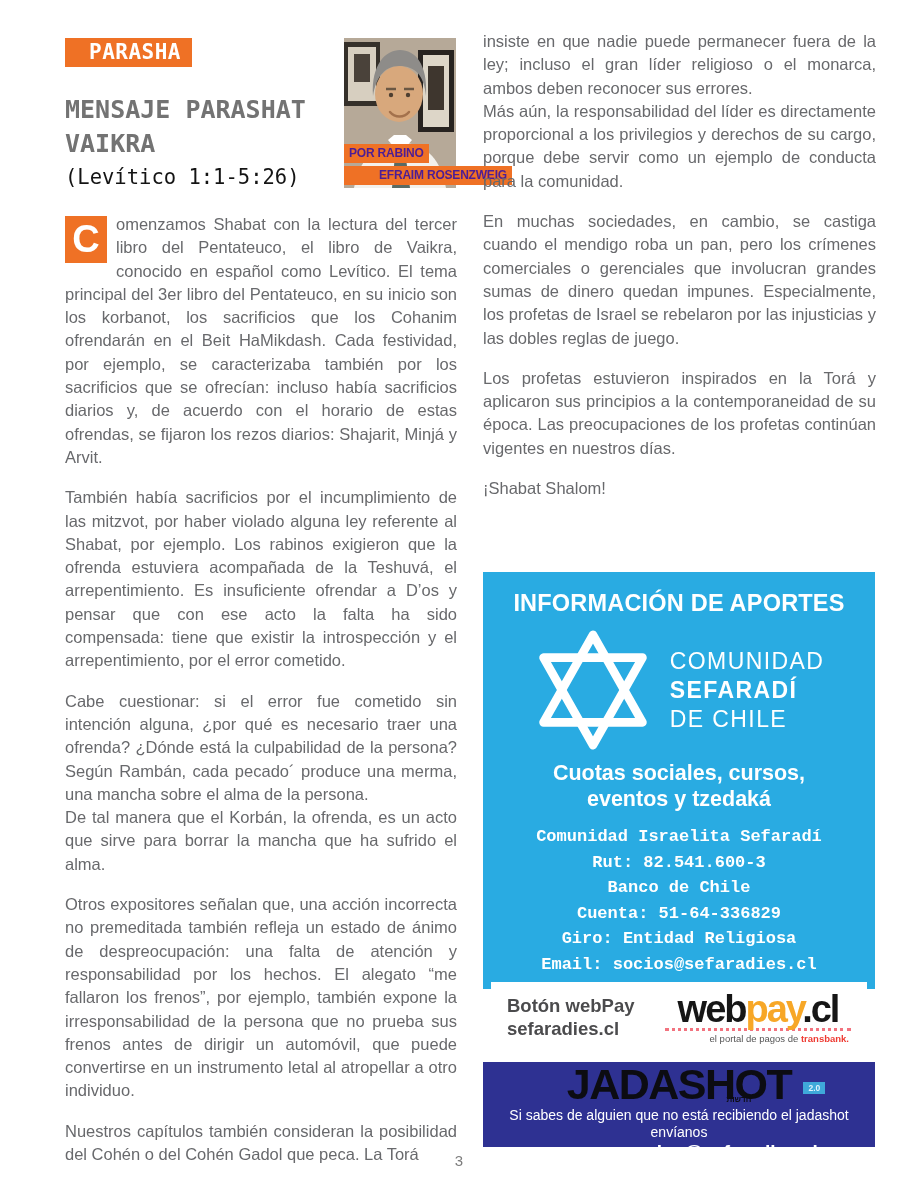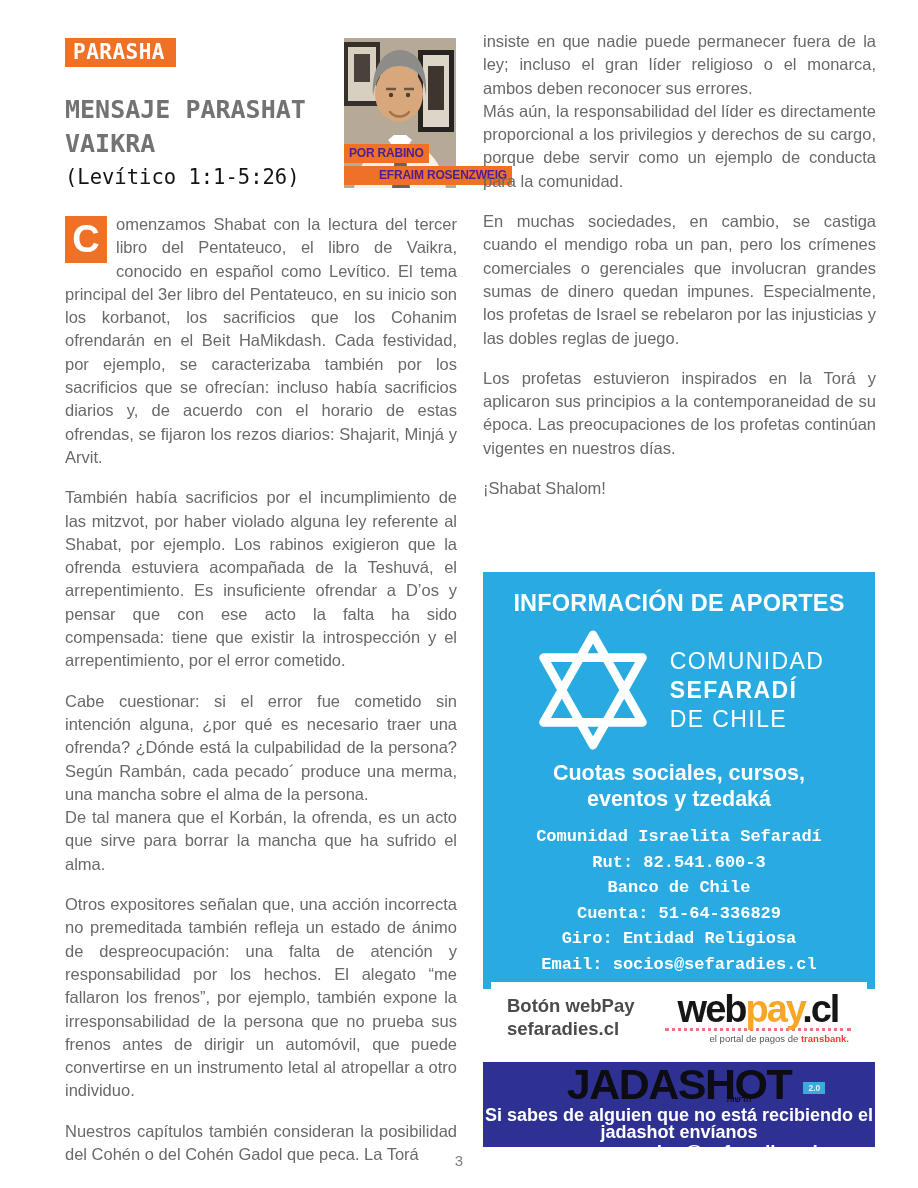--- a/index.html
+++ b/index.html
@@ -7,21 +7,21 @@
     --webpay-orange:#F7A727; --transbank-red:#EE3B33; --body-gray:#68696C;
   }
   *{box-sizing:border-box;}
   body{margin:0;background:#ffffff;font-family:"Liberation Sans",sans-serif;}
   .page{position:relative;width:918px;height:1188px;background:#fff;margin:0 auto;overflow:hidden;}
 
   
   .header-left{position:absolute;left:65px;top:38px;width:300px;}
   .section-label{display:inline-block;background:var(--orange);color:#fff;
     font-family:"DejaVu Sans Mono",monospace;font-weight:700;font-size:21px;
-    line-height:22px;padding:3px 11px 4px 8px;letter-spacing:0.5px;}
+    line-height:22px;padding:3px 11px 4px 24px;letter-spacing:0.5px;}
   .article-title{font-family:"DejaVu Sans Mono",monospace;font-weight:700;
     font-size:25px;line-height:34px;color:#737373;}
   .t1{margin-top:26px;}
   .article-subtitle{font-family:"DejaVu Sans Mono",monospace;font-weight:400;
     font-size:20.5px;line-height:28px;color:#141414;margin-top:2px;}
 
   
   .photo{position:absolute;left:344px;top:38px;width:112px;height:150px;}
   .photo svg{display:block;width:112px;height:150px;}
   .photo-cap{position:absolute;left:0;background:var(--orange);color:#4c1d95;
@@ -63,21 +63,21 @@
   
   .jadashot-banner{position:absolute;left:483px;top:1062px;width:392px;height:85px;
     background:var(--navy);text-align:center;color:#fff;}
   .jd-logo-wrap{position:relative;display:inline-block;margin-top:1px;}
   .jd-logo{font-weight:700;font-size:43px;line-height:42px;letter-spacing:-1.5px;
     color:#0c0c12;}
   .jd-hebrew{position:absolute;right:40px;bottom:1px;font-size:8px;line-height:8px;
     color:#0c0c12;font-weight:700;}
   .jd-badge{position:absolute;right:-34px;bottom:11px;background:#3FA9DA;color:#dff2fc;
     font-size:8.5px;line-height:10px;font-weight:700;padding:1px 5px;}
-  .jd-line1{font-weight:700;font-size:18px;line-height:17px;margin-top:2px;}
+  .jd-line1{font-weight:400;font-size:14px;line-height:17px;margin-top:2px;}
   .jd-line2{font-weight:700;font-size:14.5px;line-height:21px;}
   .jd-email{font-size:19px;}
 
   .page-num{position:absolute;left:0;right:0;top:1152px;text-align:center;
     color:#7d7d7d;font-size:15px;}
 </style>
 </head>
 <body>
 
 <div class="page">

